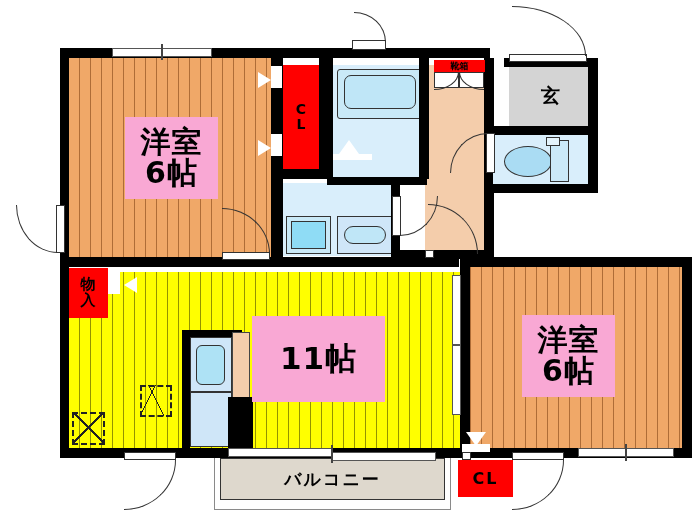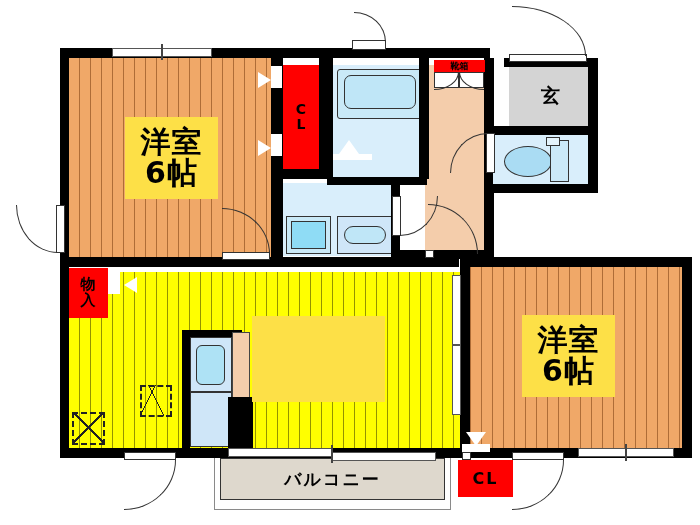--- a/index.html
+++ b/index.html
@@ -29,21 +29,21 @@
   .hallfloor{background:#f4cdab;}
   .entryfloor{background:#d4d4d4;}
   .balcfloor{background:#ded8cd;}
   .water{background:#d9eefb;}
   .water2{background:#c9e9f7;}
   .waterlite{background:#cfe6f8;}
   .closet{background:#ff0000;}
 
   
   .roomlabel{
-    background:#fde047;color:#000;text-align:center;
+    background:#f9a8d4;color:#000;text-align:center;
     display:flex;flex-direction:column;align-items:center;justify-content:center;
     line-height:1.02;font-weight:700;letter-spacing:1px;
   }
   .roomlabel span{display:block;}
   .lbl-big{font-size:30px;}
   .lbl-big2{font-size:31px;}
   .cl-lbl{
     color:#000;display:flex;flex-direction:column;align-items:center;
     justify-content:center;font-size:14px;font-weight:600;line-height:1.05;
   }
@@ -268,15 +268,16 @@
     <span class="lbl-big">洋室</span>
     <span class="lbl-big">6帖</span>
   </div>
 
   <div class="abs roomlabel" style="left:522px;top:315px;width:93px;height:82px;">
     <span class="lbl-big">洋室</span>
     <span class="lbl-big">6帖</span>
   </div>
 
   <div class="abs roomlabel" style="left:252px;top:316px;width:133px;height:86px;">
+    <span class="lbl-big2">11帖</span>
   </div>
 
 </div>
 
 </body></html>

